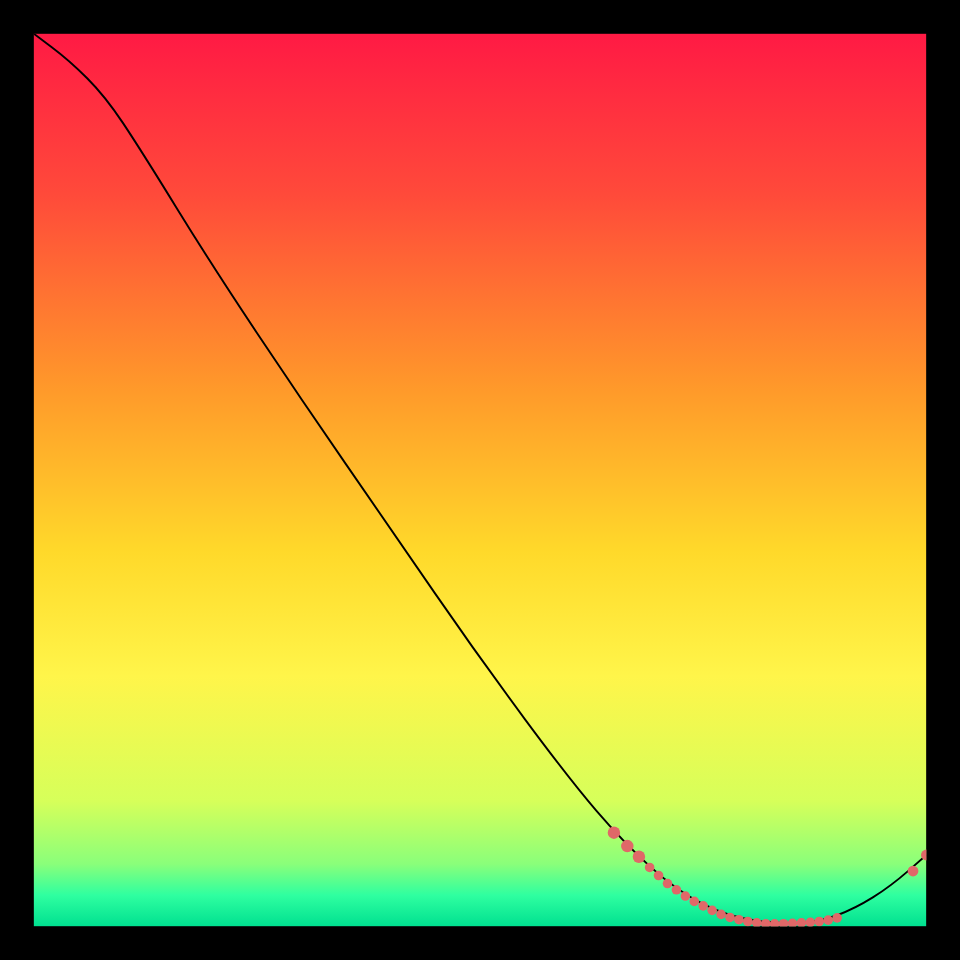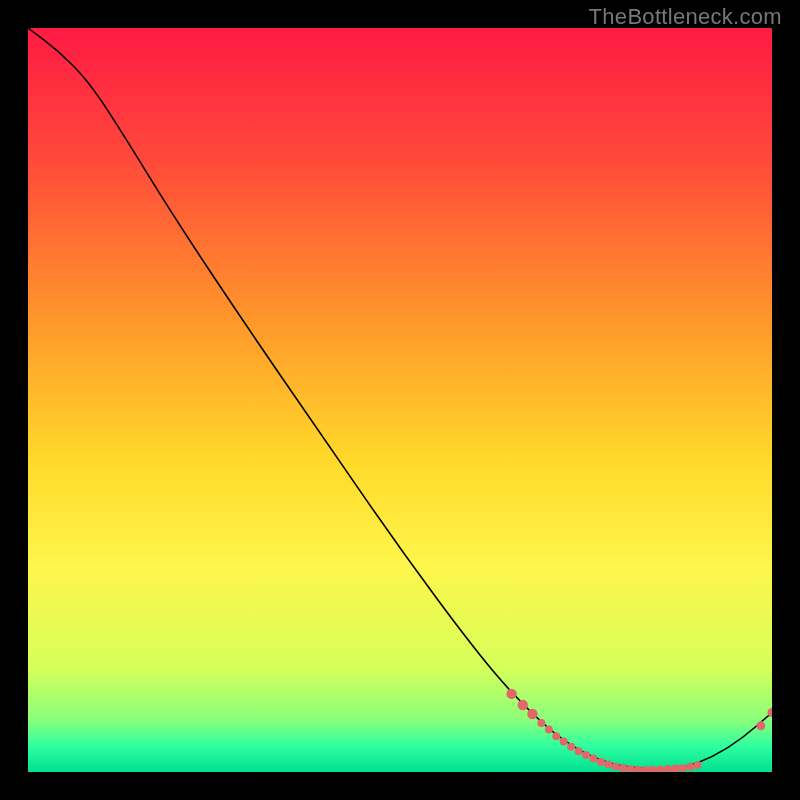--- a/index.html
+++ b/index.html
@@ -31,21 +31,20 @@
     left: 28px;
     top: 28px;
     width: 744px;
     height: 744px;
   }
 </style>
 </head>
 <body>
 
 <div class="stage">
-  <div class="watermark">TheBottleneck.com</div>
 
   <svg class="plot" viewBox="0 0 744 744" preserveAspectRatio="none">
     <defs>
       <linearGradient id="bg-grad" x1="0" y1="0" x2="0" y2="1">
           <stop offset="0%" stop-color="#ff1a44"></stop>
           <stop offset="18%" stop-color="#ff4a3a"></stop>
           <stop offset="40%" stop-color="#ff9a2a"></stop>
           <stop offset="57.99999999999999%" stop-color="#ffd92a"></stop>
           <stop offset="72%" stop-color="#fff54a"></stop>
           <stop offset="86%" stop-color="#d6ff5a"></stop>

